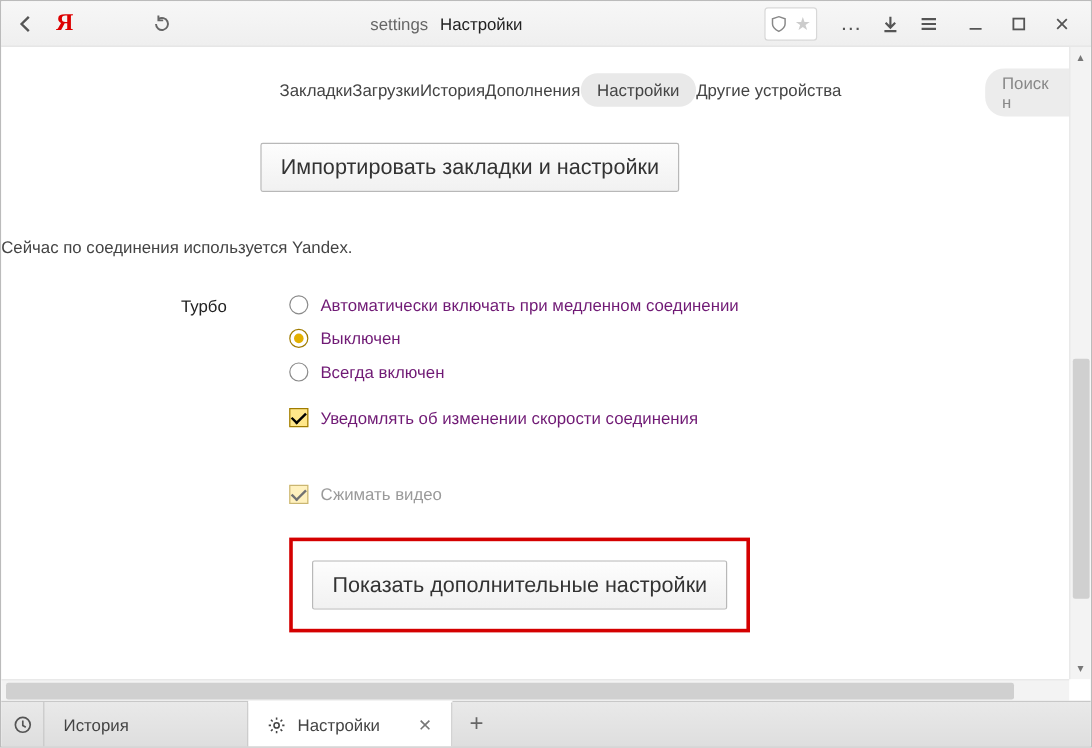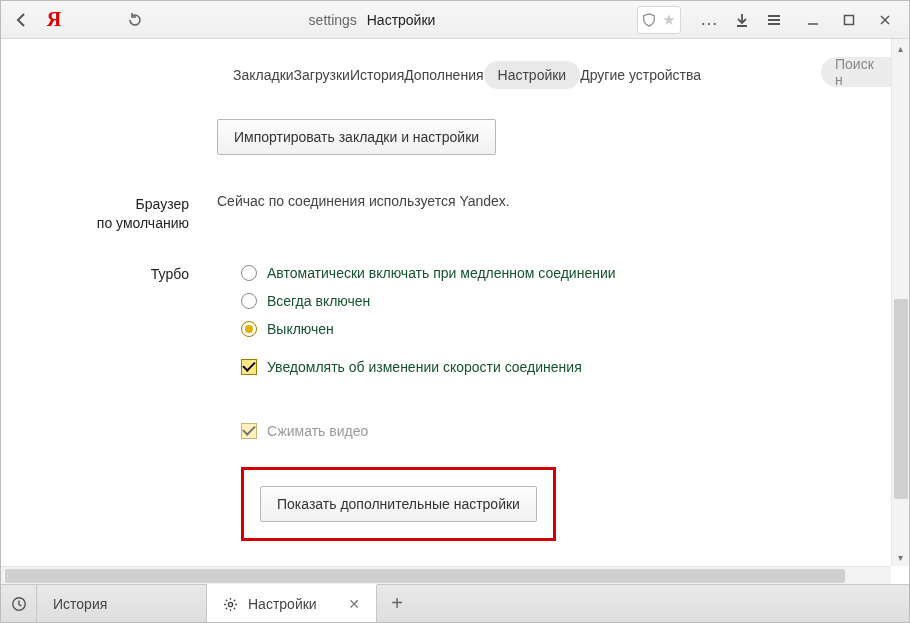--- a/index.html
+++ b/index.html
@@ -99,21 +99,21 @@
   }
   .nav-item { cursor: pointer; white-space: nowrap; }
   .nav-item.active {
     background: #e9e9e9;
     padding: 6px 14px;
     border-radius: 14px;
   }
   .search-pill {
     position: absolute;
     right: 18px; top: 18px;
-    height: 30px;
+    height: 40px;
     padding: 6px 14px 6px 14px;
     background: #ececec;
     border-radius: 16px 0 0 16px;
     color: #888;
     display: flex; align-items: center;
     overflow: hidden;
     width: 70px;
   }
   
   .row {
@@ -128,30 +128,30 @@
     color: #222;
     line-height: 1.35;
     padding-top: 2px;
   }
   .row .body { flex: 1; }
   .btn {
     display: inline-block;
     border: 1px solid #b8b8b8;
     background: linear-gradient(#fdfdfd,#f1f1f1);
     padding: 9px 16px;
-    font-size: 14px;
+    font-size: 18px;
     color: #333;
     cursor: pointer;
     border-radius: 2px;
   }
   .status-line { color: #444; }
   .radio-list { display: flex; flex-direction: column; gap: 12px; margin-top: 2px; }
   .opt {
     display: flex; align-items: center; gap: 10px;
-    color: #14532d;
+    color: #701a75;
   }
   .opt.disabled { color: #9a9a9a; margin-top: 36px; }
   .radio {
     width: 16px; height: 16px; border-radius: 50%;
     border: 1px solid #8a8a8a; background: #fff;
     display: inline-flex; align-items: center; justify-content: center;
   }
   .radio.checked { border-color: #a07c00; }
   .radio.checked::after {
     content: ""; width: 8px; height: 8px; border-radius: 50%;
@@ -286,44 +286,40 @@
   </div>
 
   <div class="row">
     <div class="label"></div>
     <div class="body">
       <span class="btn">Импортировать закладки и настройки</span>
     </div>
   </div>
 
   <div class="row" style="margin-top:38px;">
-    <div class="label">
-      <span>Браузер</span><br>
-      <span>по умолчанию</span>
-    </div>
     <div class="body">
       <span class="status-line">Сейчас по соединения используется Yandex.</span>
     </div>
   </div>
 
   <div class="row" style="margin-top:30px;gap:24px;">
     <div class="label">Турбо</div>
     <div class="body">
       <div class="radio-list">
         <label class="opt">
           <span class="radio"></span>
           <span>Автоматически включать при медленном соединении</span>
         </label>
         <label class="opt">
+          <span class="radio checked"></span>
+          <span>Выключен</span>
+        </label>
+        <label class="opt">
           <span class="radio"></span>
           <span>Всегда включен</span>
-        </label>
-        <label class="opt">
-          <span class="radio checked"></span>
-          <span>Выключен</span>
         </label>
       </div>
 
       <div style="height:22px;"></div>
 
       <label class="opt">
         <span class="check checked"></span>
         <span>Уведомлять об изменении скорости соединения</span>
       </label>
 

